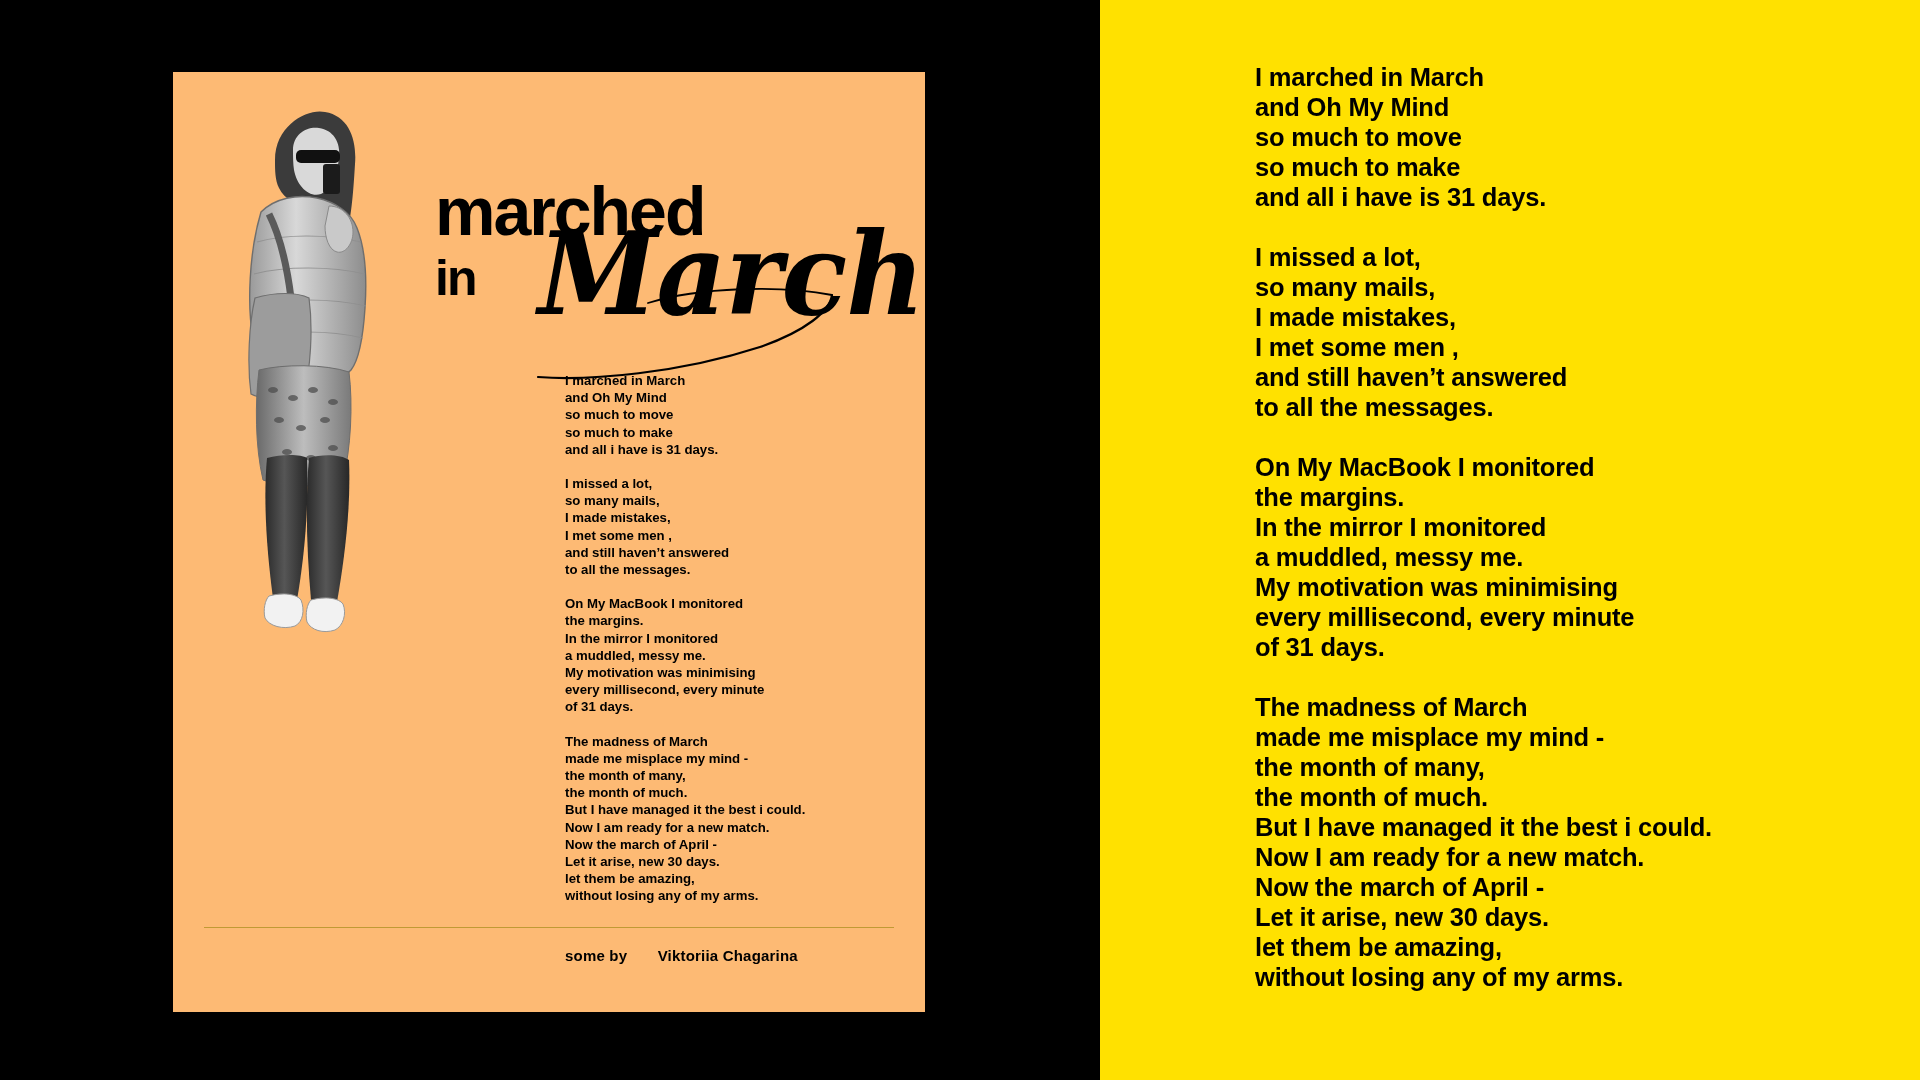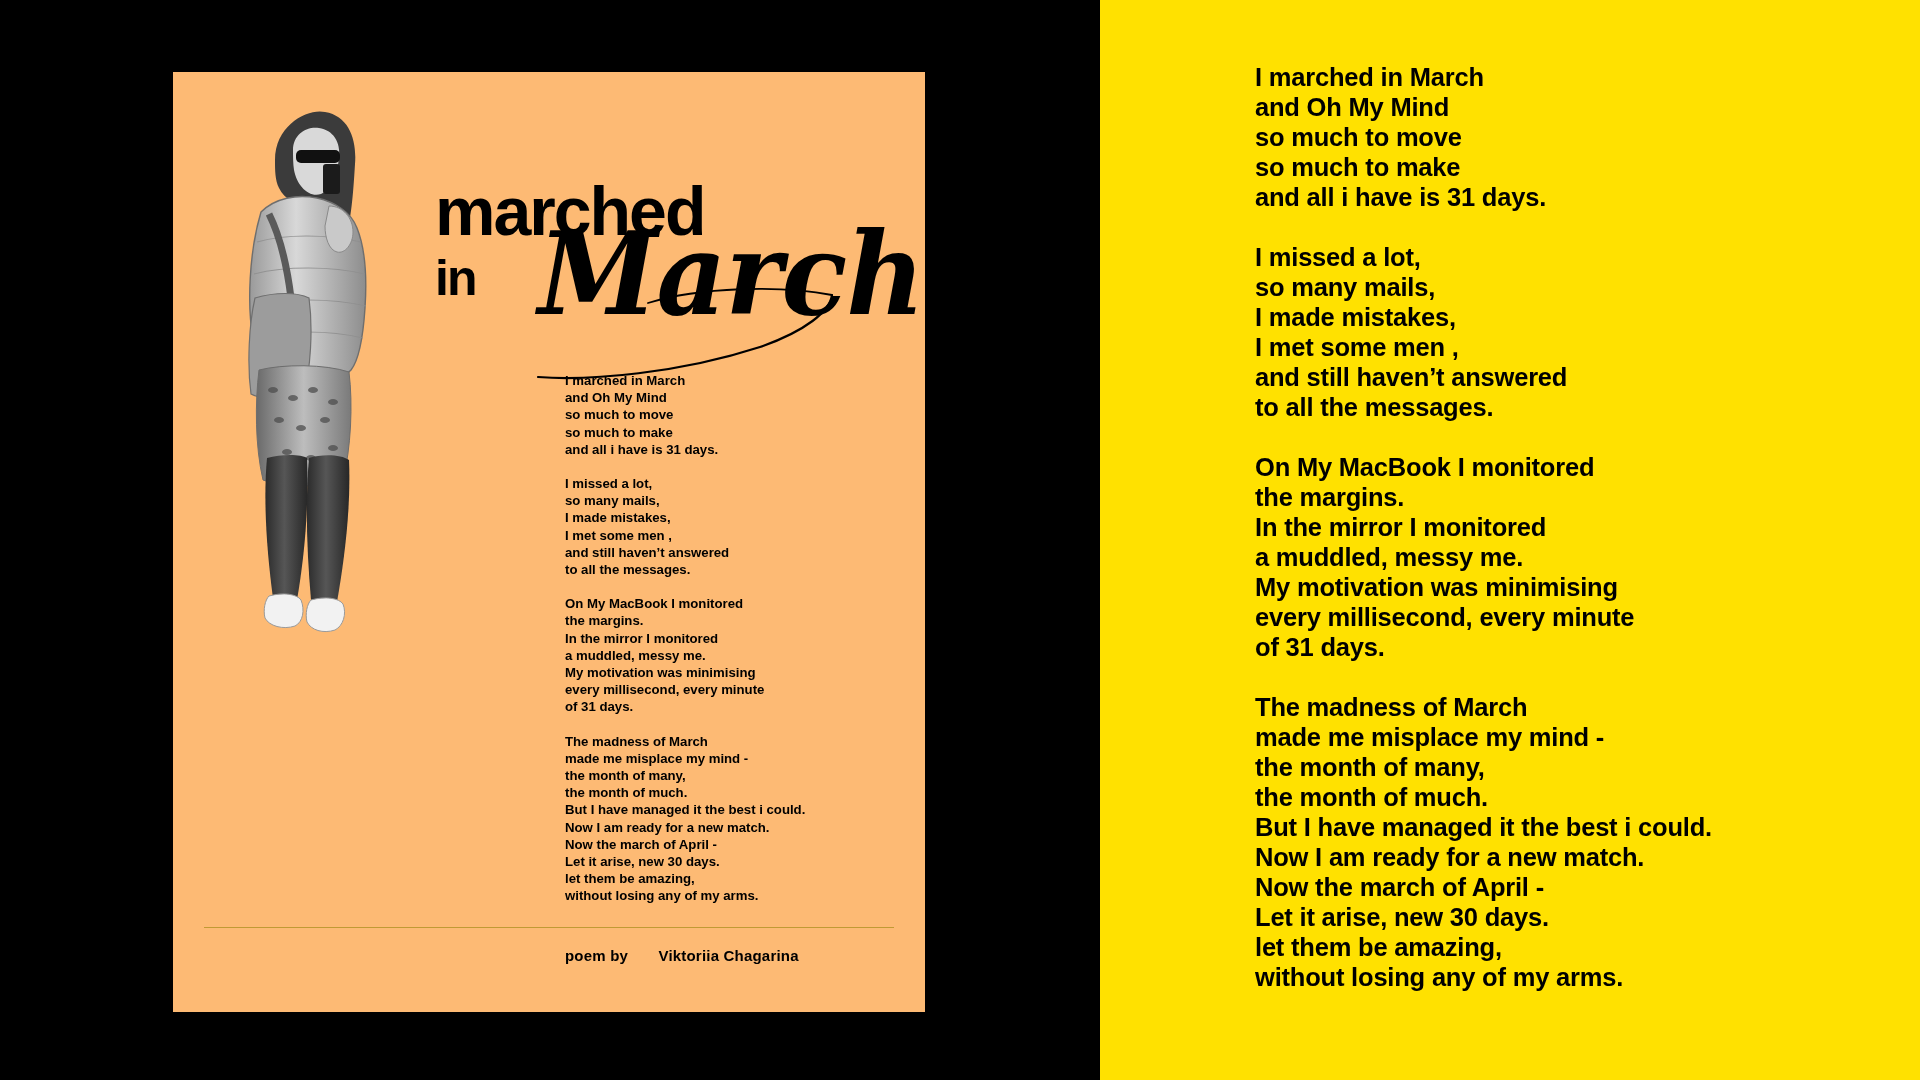--- a/index.html
+++ b/index.html
@@ -282,21 +282,21 @@
           <div>Now the march of April -</div>
           <div>Let it arise, new 30 days.</div>
           <div>let them be amazing,</div>
           <div>without losing any of my arms.</div>
         </div>
       </div>
 
       <div class="poster-rule"></div>
 
       <div class="poster-credit">
-        <span>poem by</span>
+        <span>some by</span>
         <span class="author">Viktoriia Chagarina</span>
       </div>
 
     </div>
   </div>
 
   <div class="right-panel">
     <div class="right-poem">
       <div class="stanza">
         <div>I marched in March</div>

